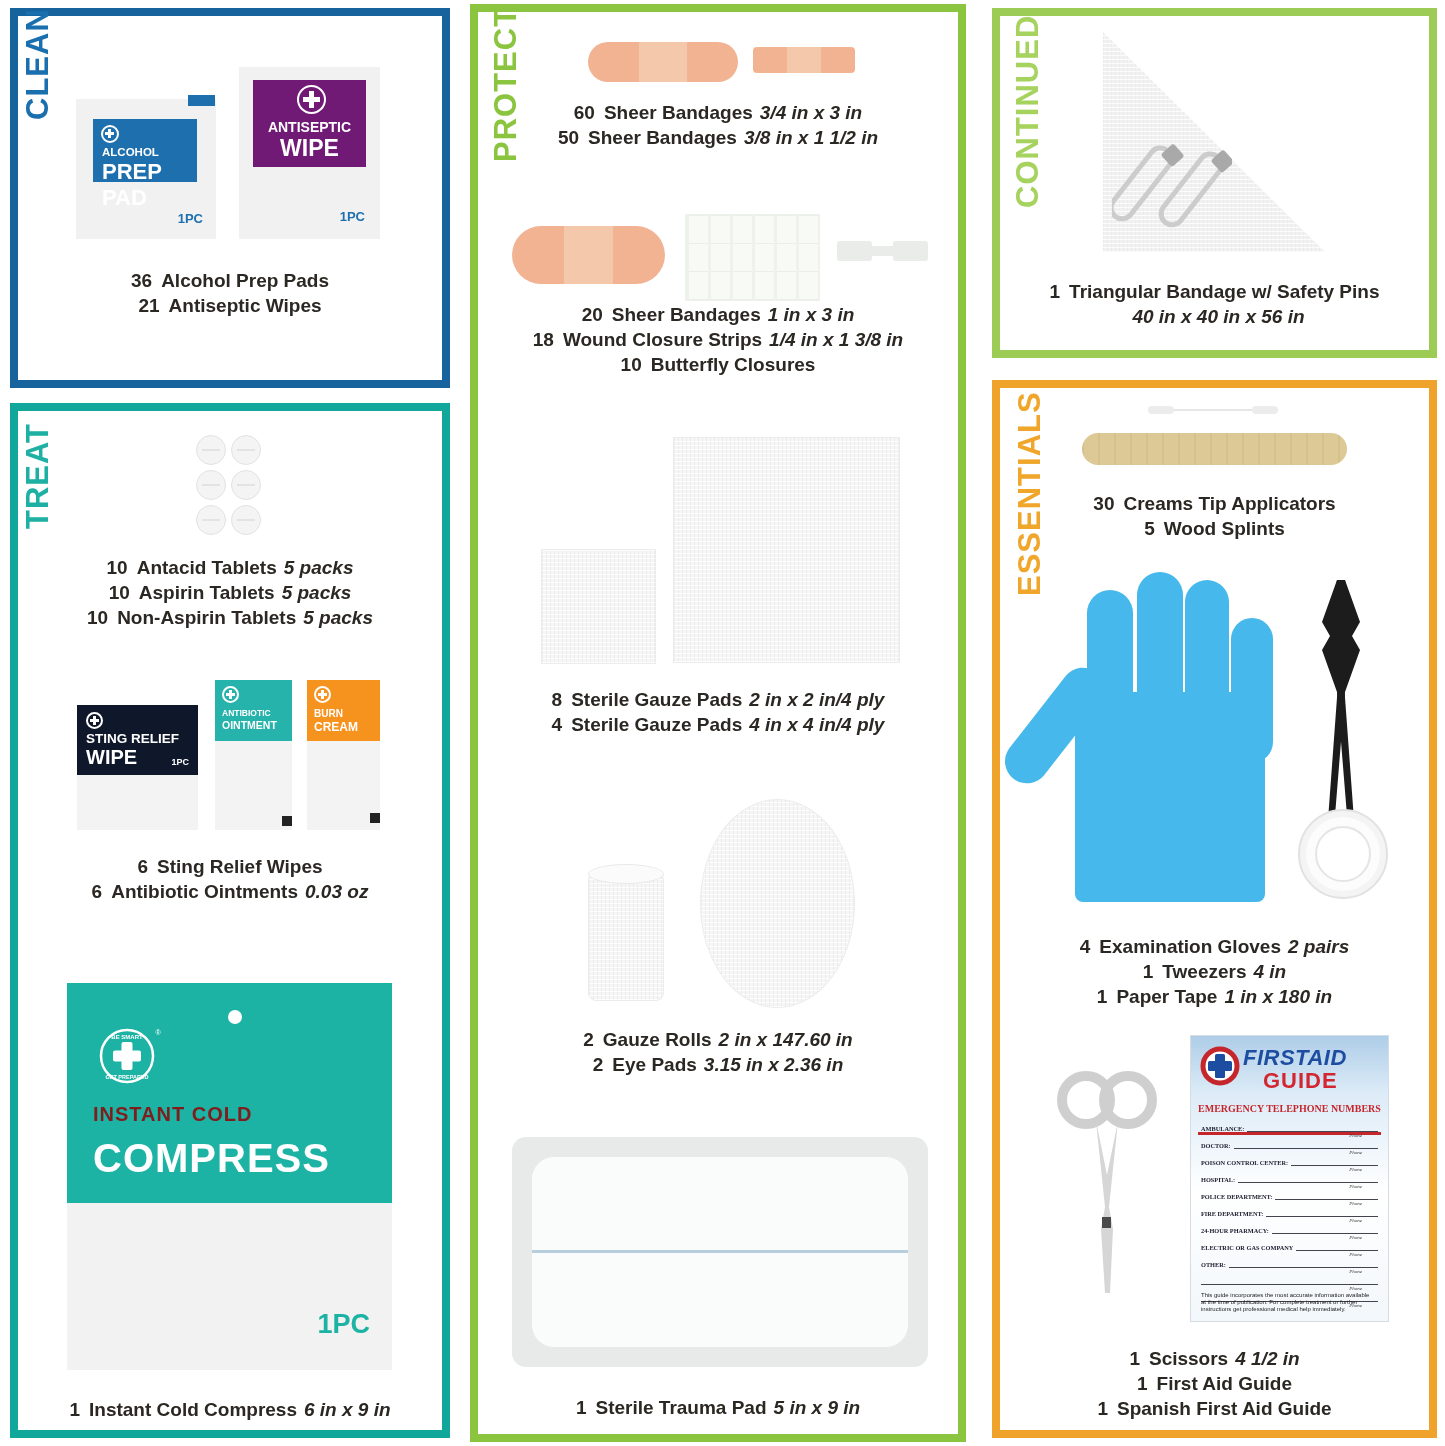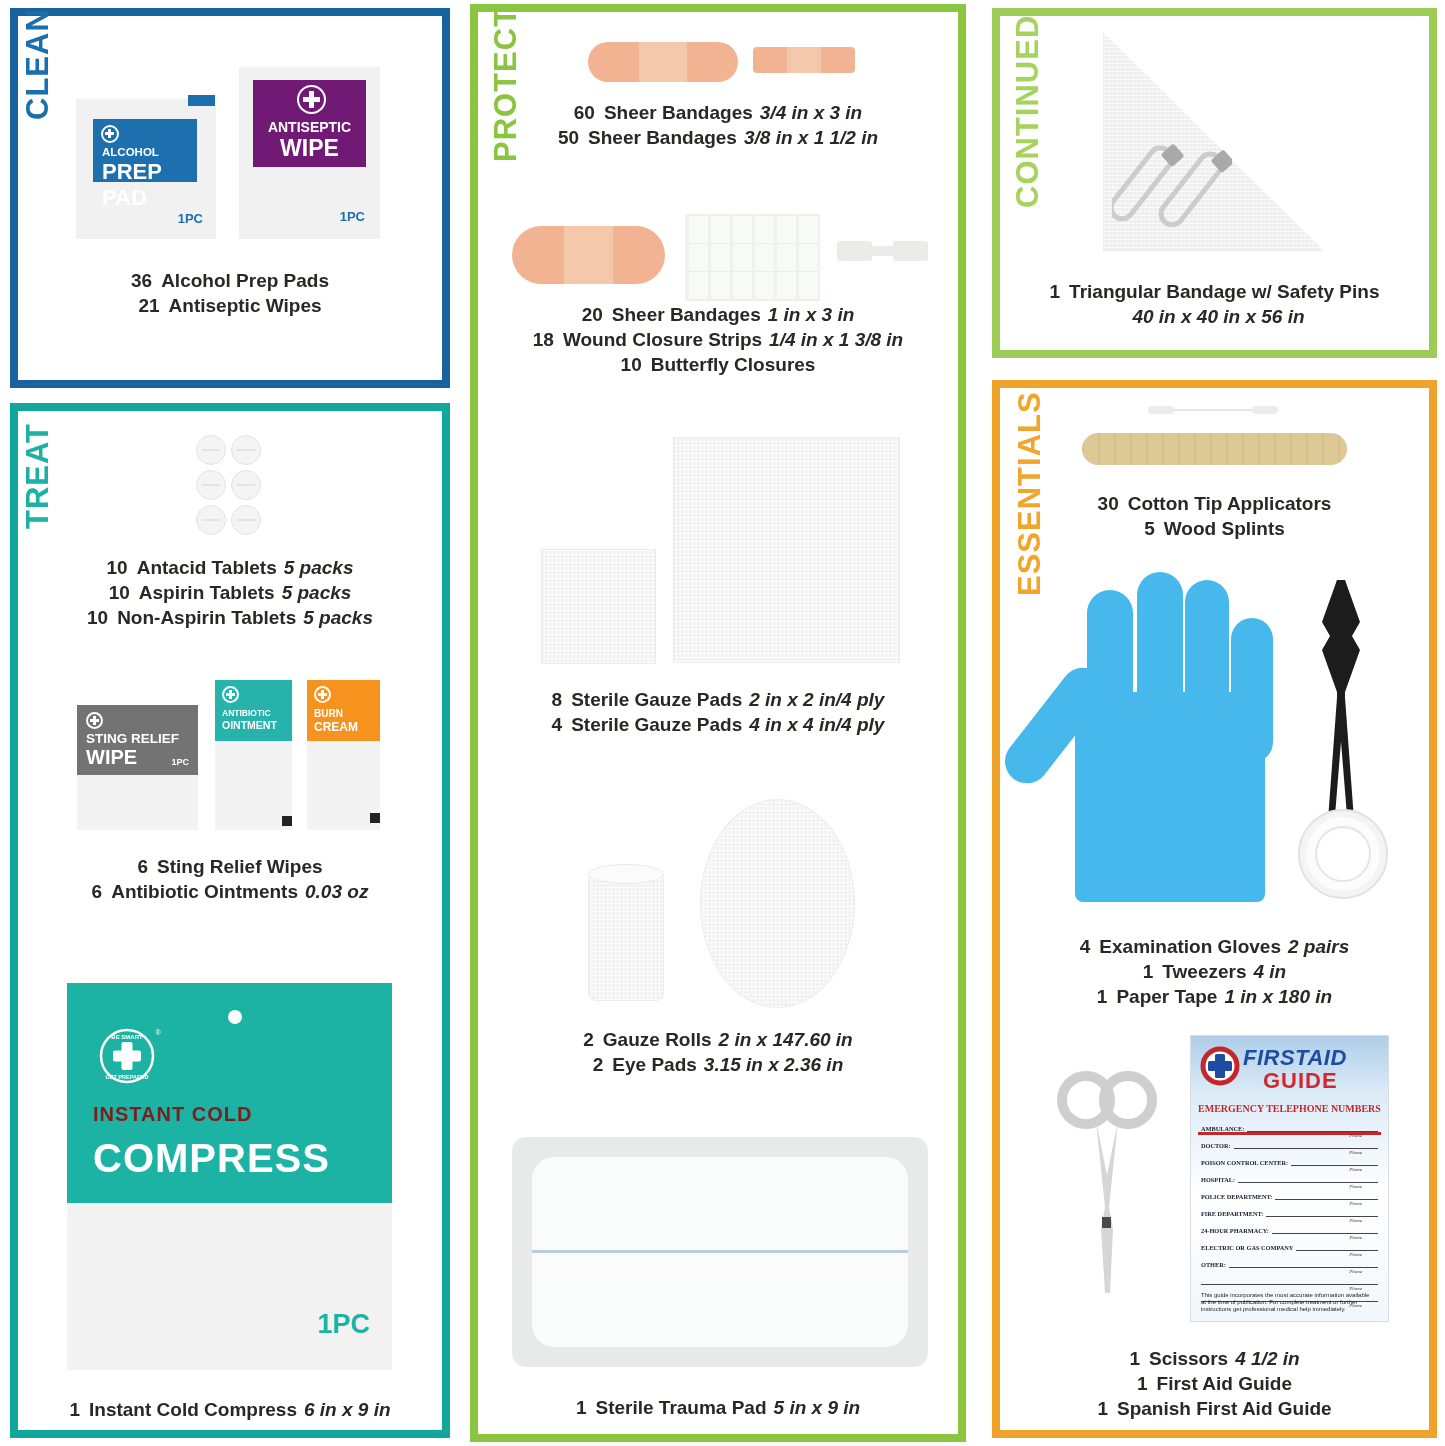--- a/index.html
+++ b/index.html
@@ -97,21 +97,21 @@
     <div class="tabpill" style="left:178px;top:94px"></div>
     <div class="tabpill" style="left:213px;top:94px"></div>
 
     <div class="caps" style="top:144px">
       <div class="ln"><span class="q">10</span><span>Antacid Tablets</span><em>5 packs</em></div>
       <div class="ln"><span class="q">10</span><span>Aspirin Tablets</span><em>5 packs</em></div>
       <div class="ln"><span class="q">10</span><span>Non-Aspirin Tablets</span><em>5 packs</em></div>
     </div>
 
     <div style="position:absolute;left:59px;top:294px;width:121px;height:125px">
-      <div style="position:absolute;left:0;top:0;width:121px;height:70px;background:#737373">
+      <div style="position:absolute;left:0;top:0;width:121px;height:70px;background:#0f172a">
         <span class="ringlogo" style="left:9px;top:7px;width:13px;height:13px">
           <span class="cv" style="left:5px;top:2px;width:3px;height:9px"></span>
           <span class="ch" style="left:2px;top:5px;width:9px;height:3px"></span>
         </span>
         <div class="plabel" style="left:9px;top:26px;font-size:13.5px">STING RELIEF</div>
         <div class="plabel" style="left:9px;top:41px;font-size:20px">WIPE</div>
         <div class="plabel" style="right:9px;bottom:8px;font-size:9px">1PC</div>
       </div>
       <div style="position:absolute;left:0;top:70px;width:121px;height:55px;background:#f3f3f3"></div>
     </div>
@@ -256,21 +256,21 @@
 
     <div style="position:absolute;left:148px;top:18px;width:130px;height:9px">
       <div style="position:absolute;left:0;top:3px;width:130px;height:2px;background:#e6e6e6"></div>
       <div style="position:absolute;left:0;top:0;width:26px;height:8px;border-radius:4px;background:#ececec"></div>
       <div style="position:absolute;right:0;top:0;width:26px;height:8px;border-radius:4px;background:#ececec"></div>
     </div>
 
     <div style="position:absolute;left:82px;top:45px;width:265px;height:32px;border-radius:16px;background:#dcc995;background-image:repeating-linear-gradient(90deg,rgba(160,140,80,.14) 0 2px,transparent 2px 16px)"></div>
 
     <div class="caps" style="top:103px">
-      <div class="ln"><span class="q">30</span><span>Cotton Tip Applicators</span></div>
+      <div class="ln"><span class="q">30</span><span>Creams Tip Applicators</span></div>
       <div class="ln"><span class="q">5</span><span>Wood Splints</span></div>
     </div>
 
     <div style="position:absolute;left:47px;top:184px;width:228px;height:330px">
       <div style="position:absolute;left:40px;top:18px;width:46px;height:170px;border-radius:23px;background:#47b8eb"></div>
       <div style="position:absolute;left:90px;top:0;width:46px;height:180px;border-radius:23px;background:#47b8eb"></div>
       <div style="position:absolute;left:138px;top:8px;width:44px;height:175px;border-radius:22px;background:#47b8eb"></div>
       <div style="position:absolute;left:184px;top:46px;width:42px;height:145px;border-radius:21px;background:#47b8eb"></div>
       <div style="position:absolute;left:-14px;top:86px;width:44px;height:135px;border-radius:22px;background:#47b8eb;transform:rotate(38deg)"></div>
       <div style="position:absolute;left:28px;top:120px;width:190px;height:210px;border-radius:26px 26px 8px 8px;background:#47b8eb"></div>

